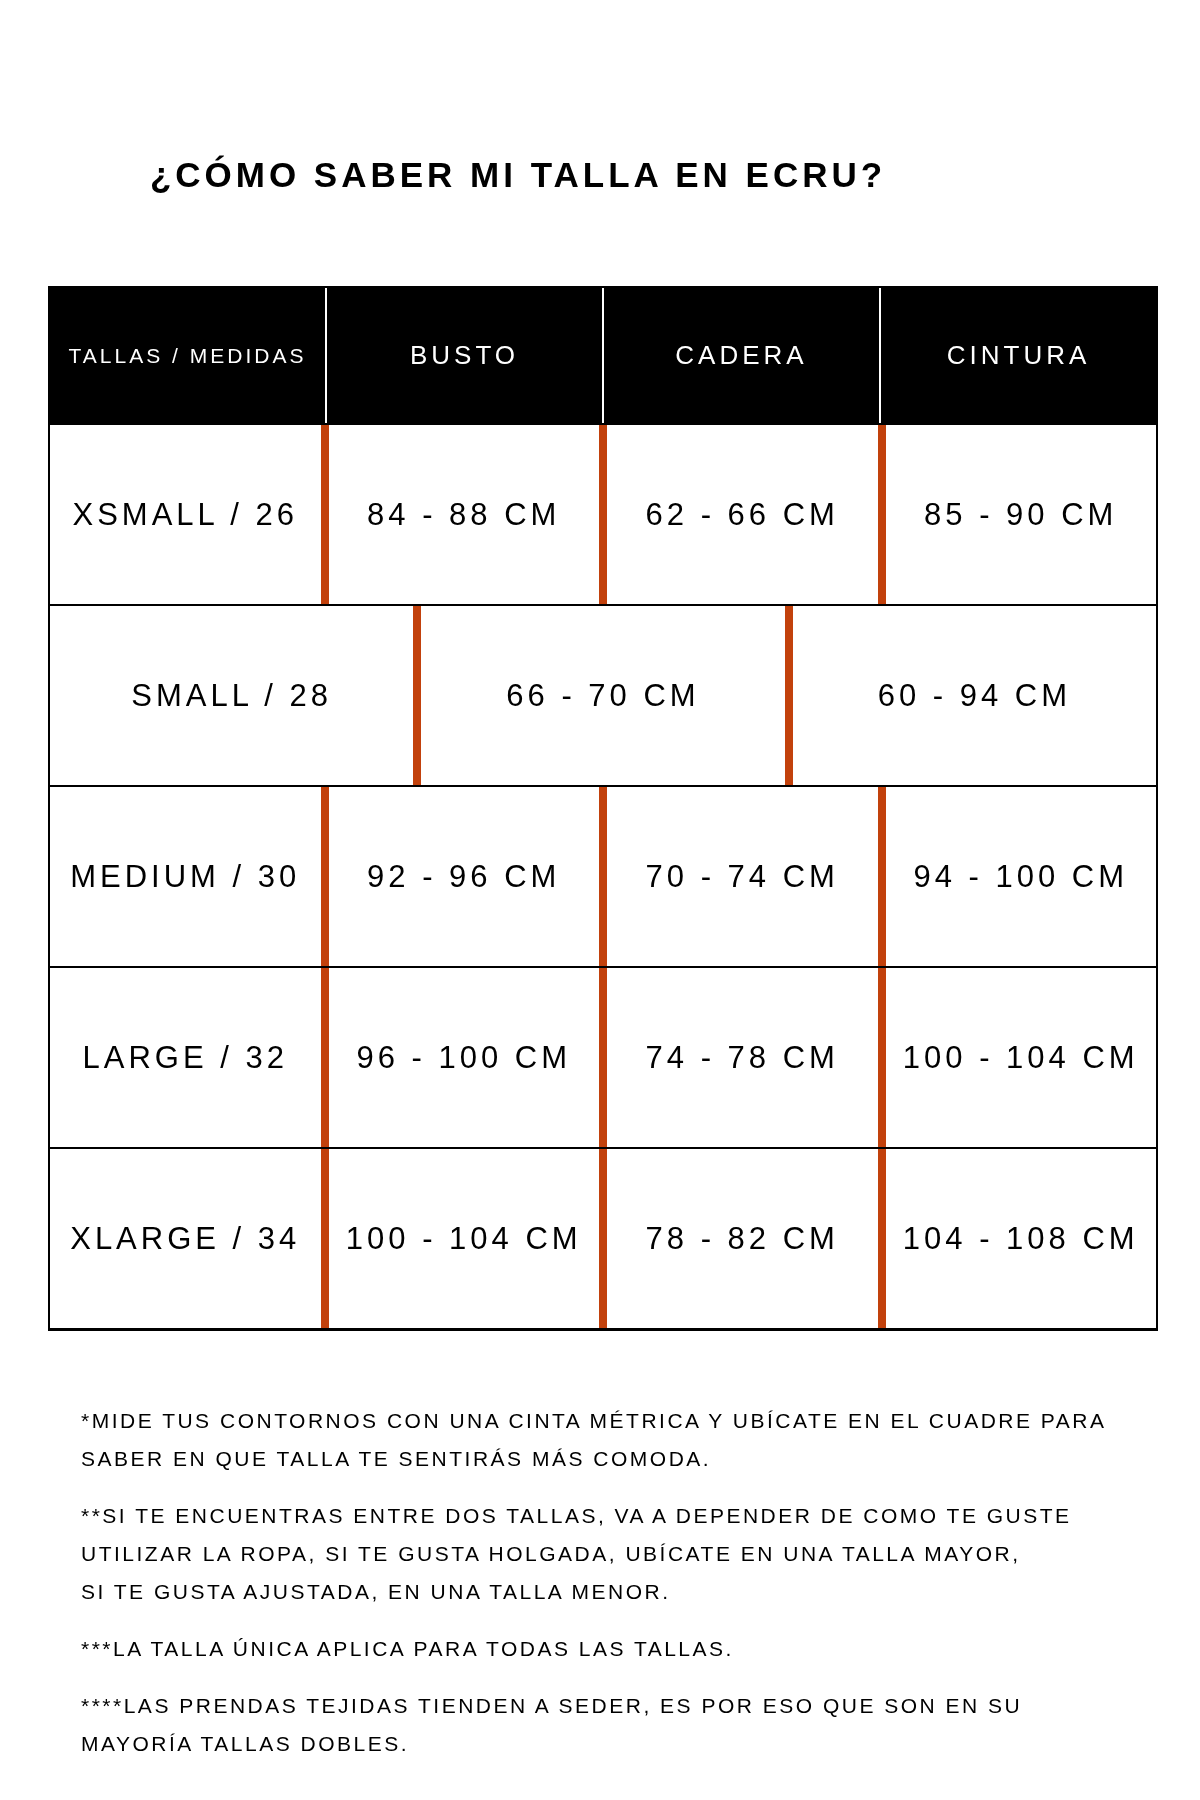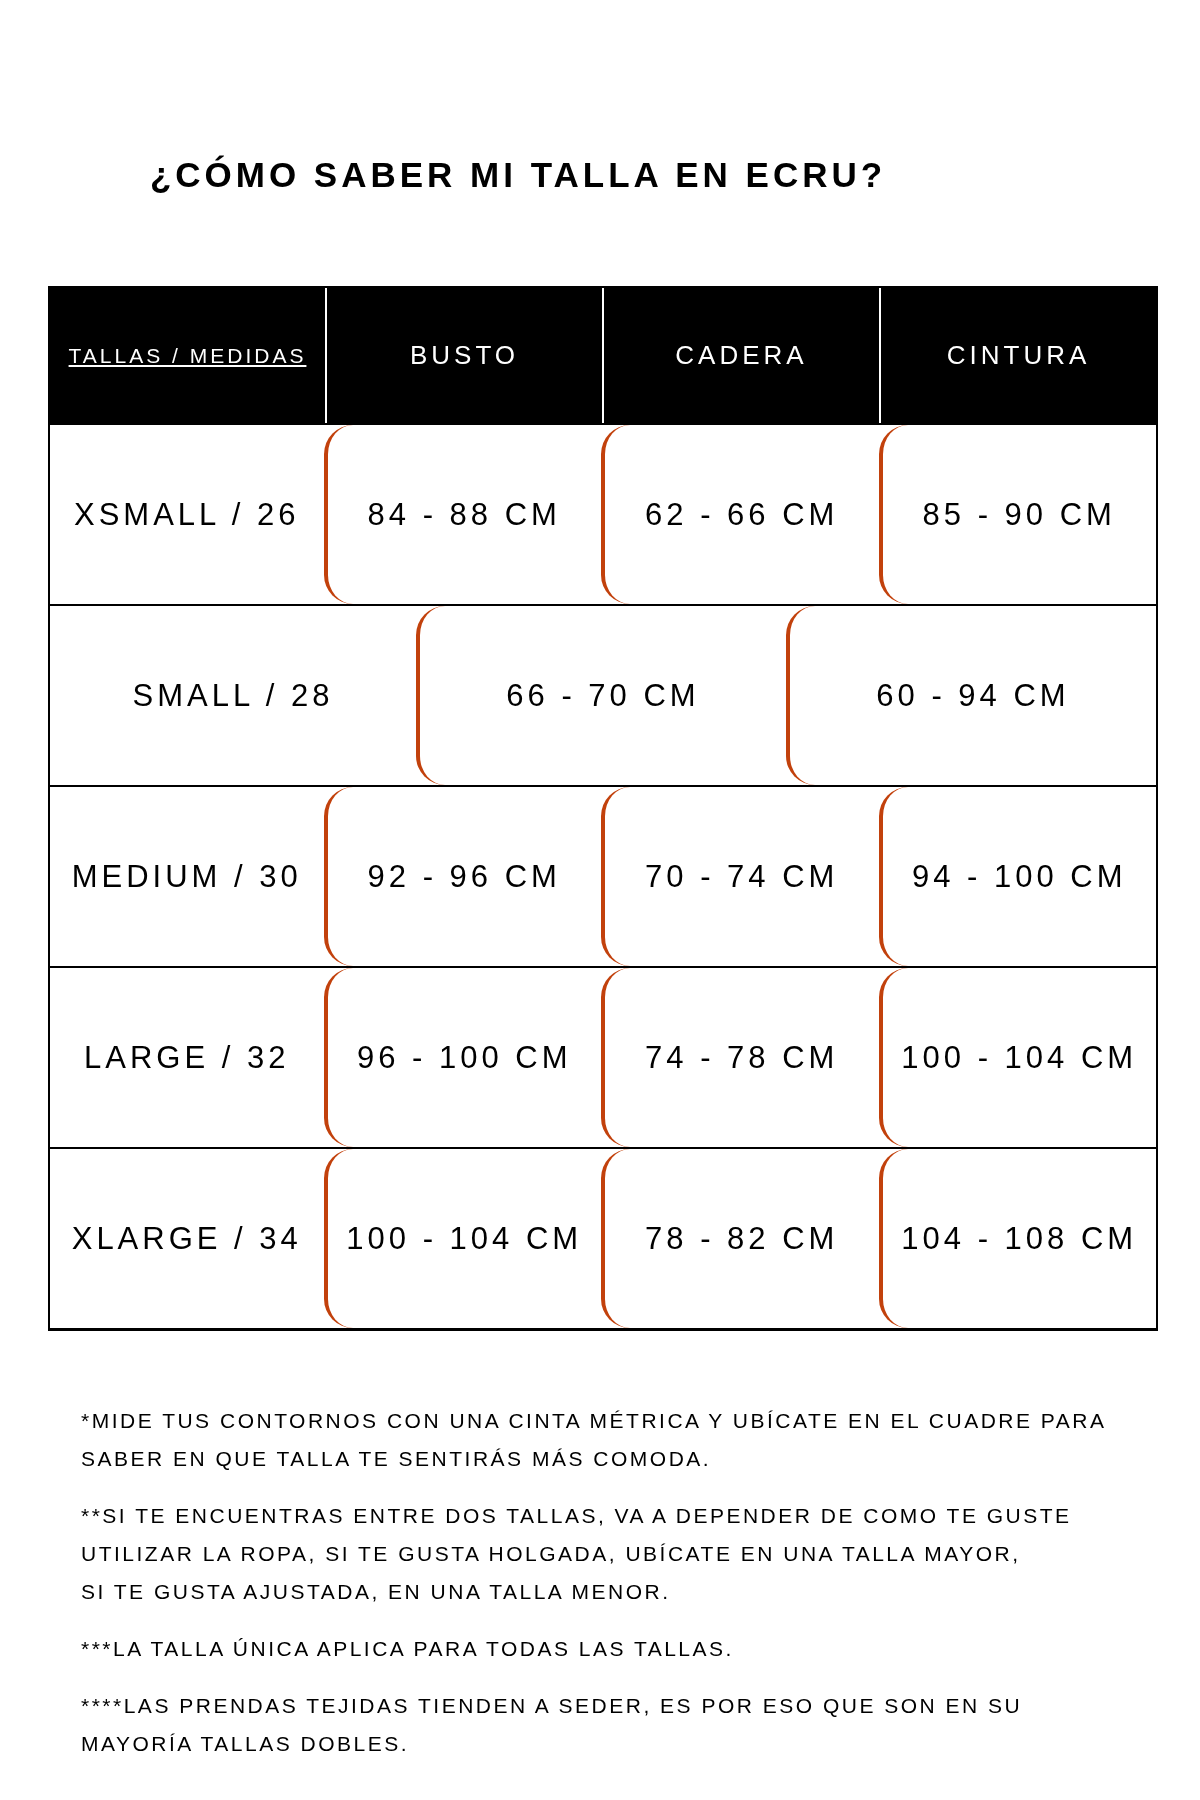--- a/index.html
+++ b/index.html
@@ -44,38 +44,37 @@
     background: #000000;
     color: #ffffff;
     display: flex;
     align-items: center;
     justify-content: center;
     font-size: 26px;
     letter-spacing: 4px;
     white-space: nowrap;
   }
   .header-cell + .header-cell { border-left: 2px solid #ffffff; }
-  .header-cell.first { font-size: 21px; letter-spacing: 3px; text-decoration: underline; }
+  .header-cell.first { font-size: 21px; letter-spacing: 3px; }
 
   .body-row {
     display: flex;
     height: 181px;
     border-top: 2px solid #000000;
   }
   .body-cell {
     flex: 1 1 0;
     display: flex;
     align-items: center;
     justify-content: center;
     font-size: 31px;
     letter-spacing: 4px;
     white-space: nowrap;
-    border-radius: 29px;
   }
-  .body-cell + .body-cell { border-left: 4px solid #c2410c; }
+  .body-cell + .body-cell { border-left: 8px solid #c2410c; }
 
   .footnotes {
     position: absolute;
     left: 81px;
     top: 1402px;
     width: 1075px;
     font-size: 21px;
     line-height: 38px;
     letter-spacing: 2.5px;
   }

